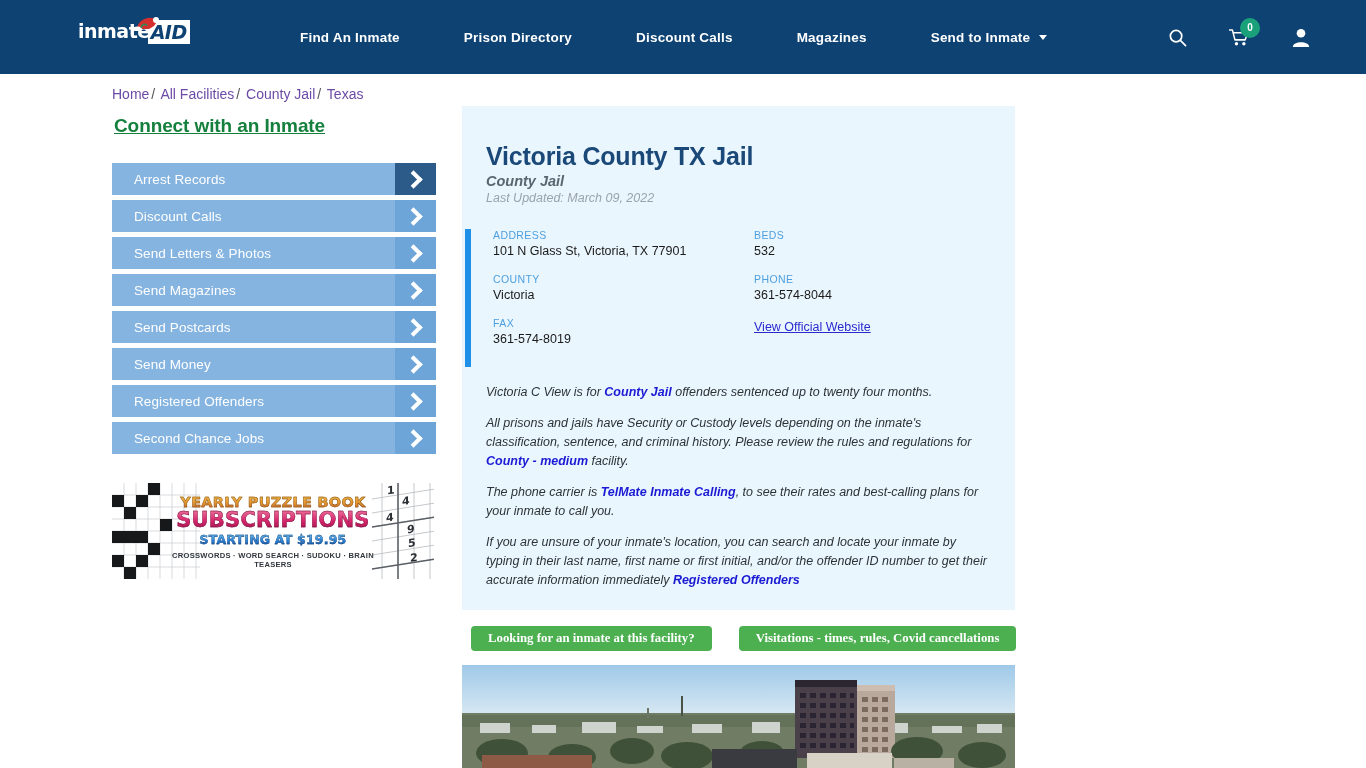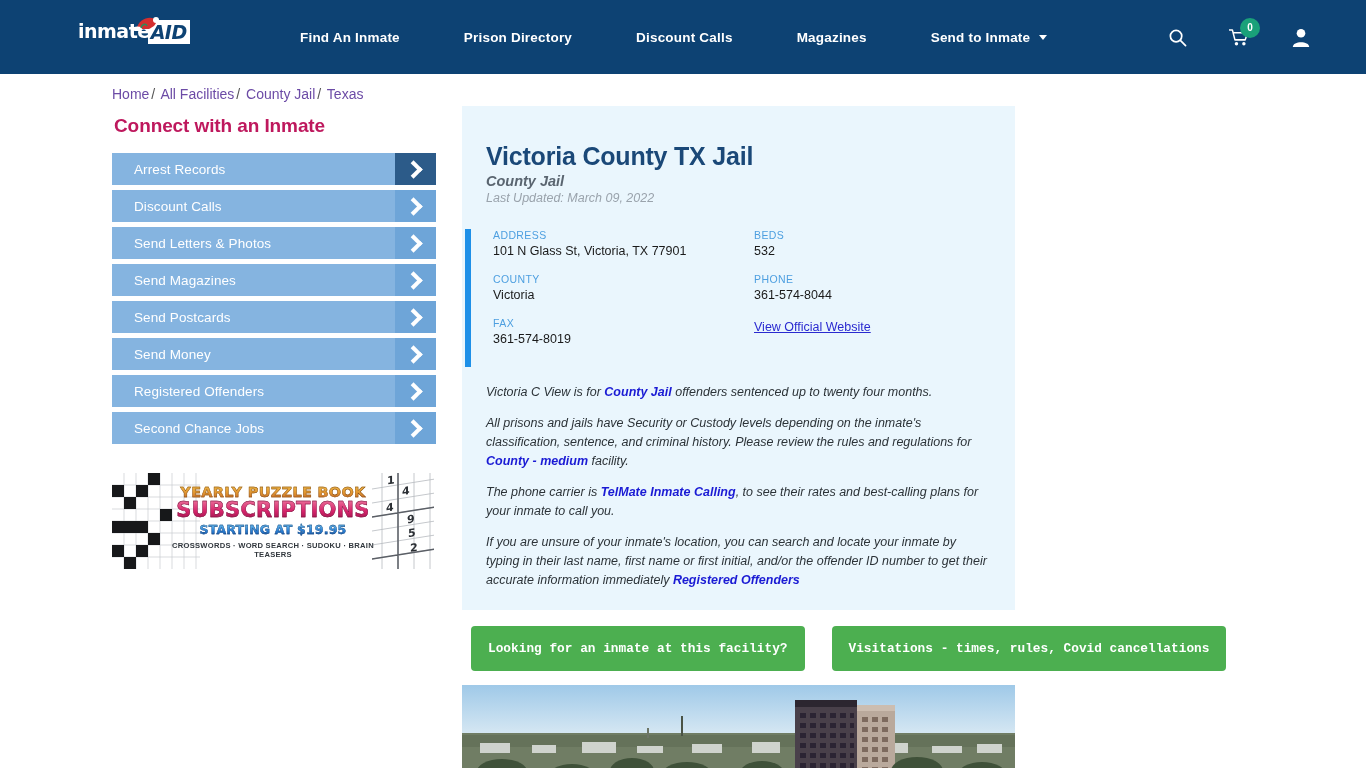--- a/index.html
+++ b/index.html
@@ -115,22 +115,23 @@
   .content {
     display: flex;
     padding-left: 112px;
   }
 
   
   .sidebar { width: 324px; flex: none; }
   .sidebar-title {
     font-size: 19px;
     font-weight: bold;
-    color: #be185d;
-    margin: 9px 0 16px 2px;
+    color: #15803d;
+    text-decoration: underline;
+    margin: 9px 0 26px 2px;
     letter-spacing: -0.1px;
   }
   .menu-item {
     display: flex;
     align-items: stretch;
     height: 32px;
     margin-bottom: 5px;
     background: #85b4e0;
     cursor: pointer;
     overflow: hidden;
@@ -305,23 +306,23 @@
     padding: 16px 0 14px 9px;
     background: #ffffff;
   }
   .cta {
     background: #4caf50;
     color: #ffffff;
     font-size: 12.8px;
     font-weight: bold;
     border: none;
     border-radius: 4px;
-    padding: 15px 17px;
+    padding: 5px 17px;
     cursor: pointer;
-    font-family: Liberation Mono, monospace;
+    font-family: Liberation Serif, serif;
     white-space: nowrap;
   }
 
   
   .photo {
     width: 553px;
     height: 103px;
     overflow: hidden;
     position: relative;
     background: linear-gradient(180deg,#bfdef2 0%,#d6e9f6 48%,#e4eef5 52%,#e4eef5 100%);

